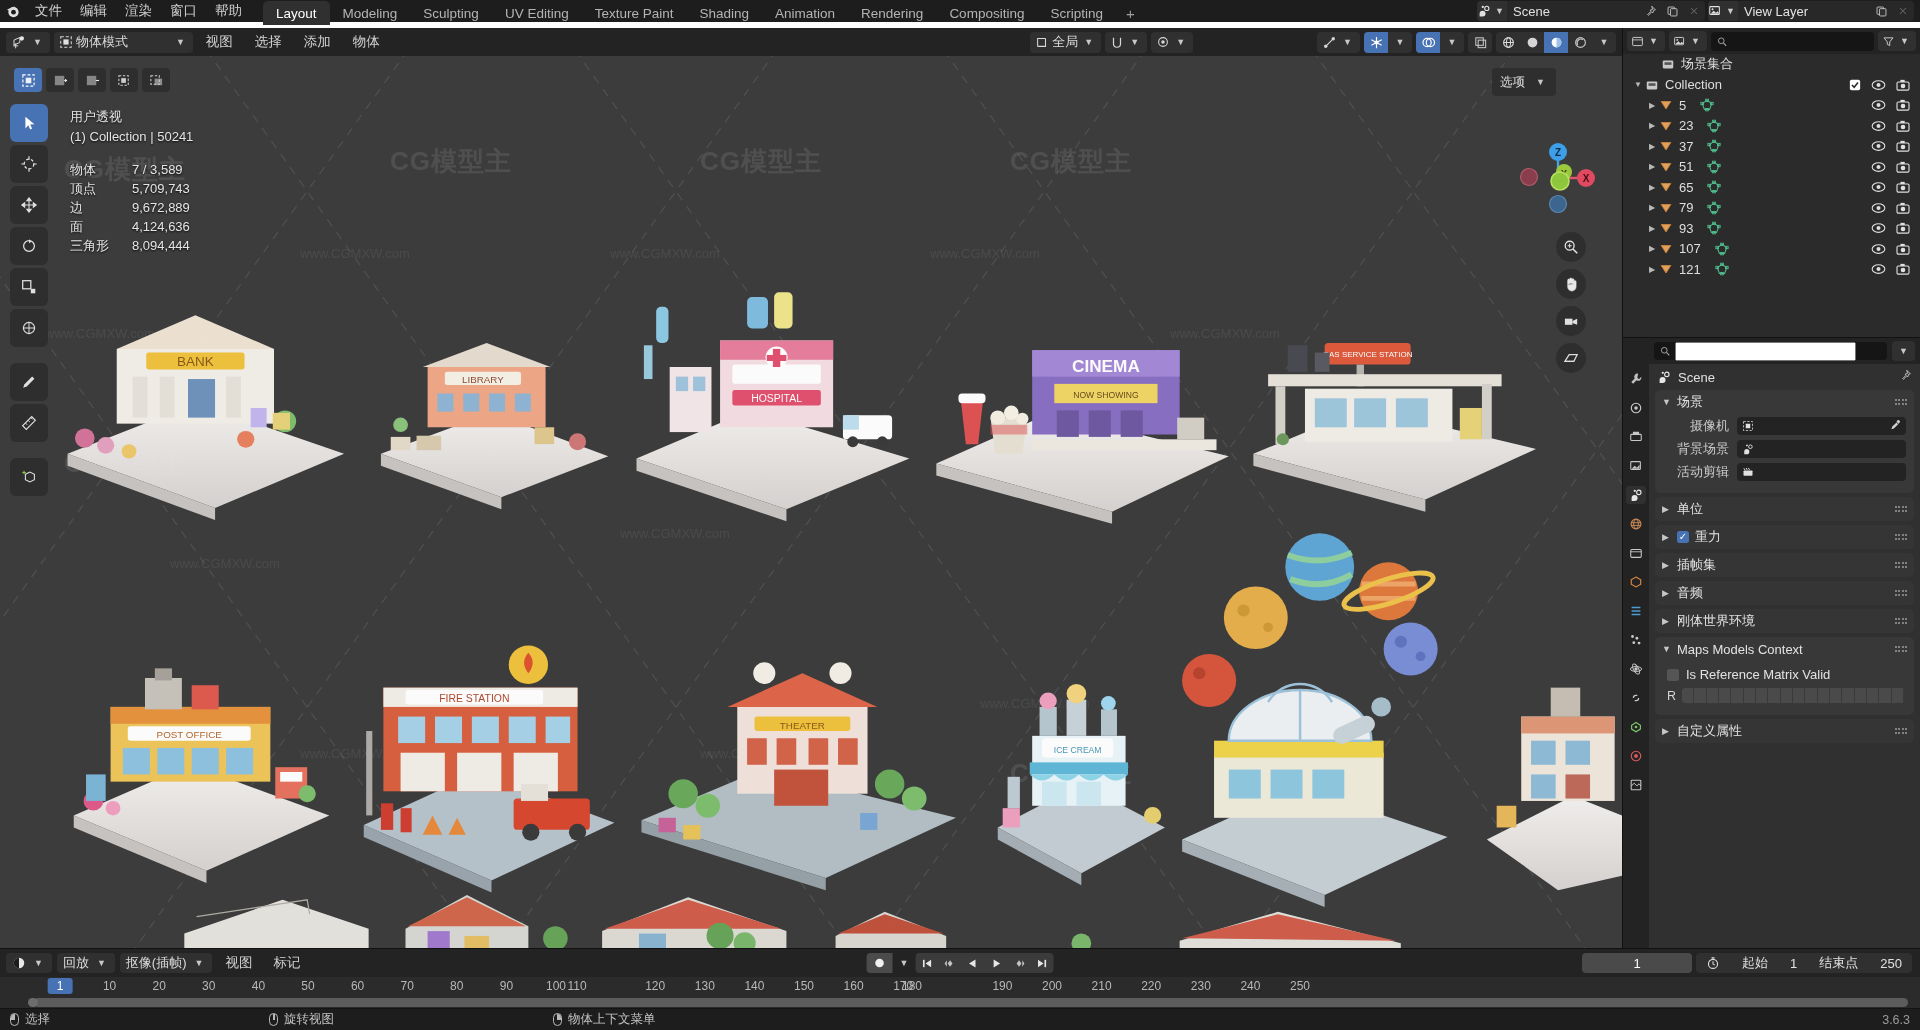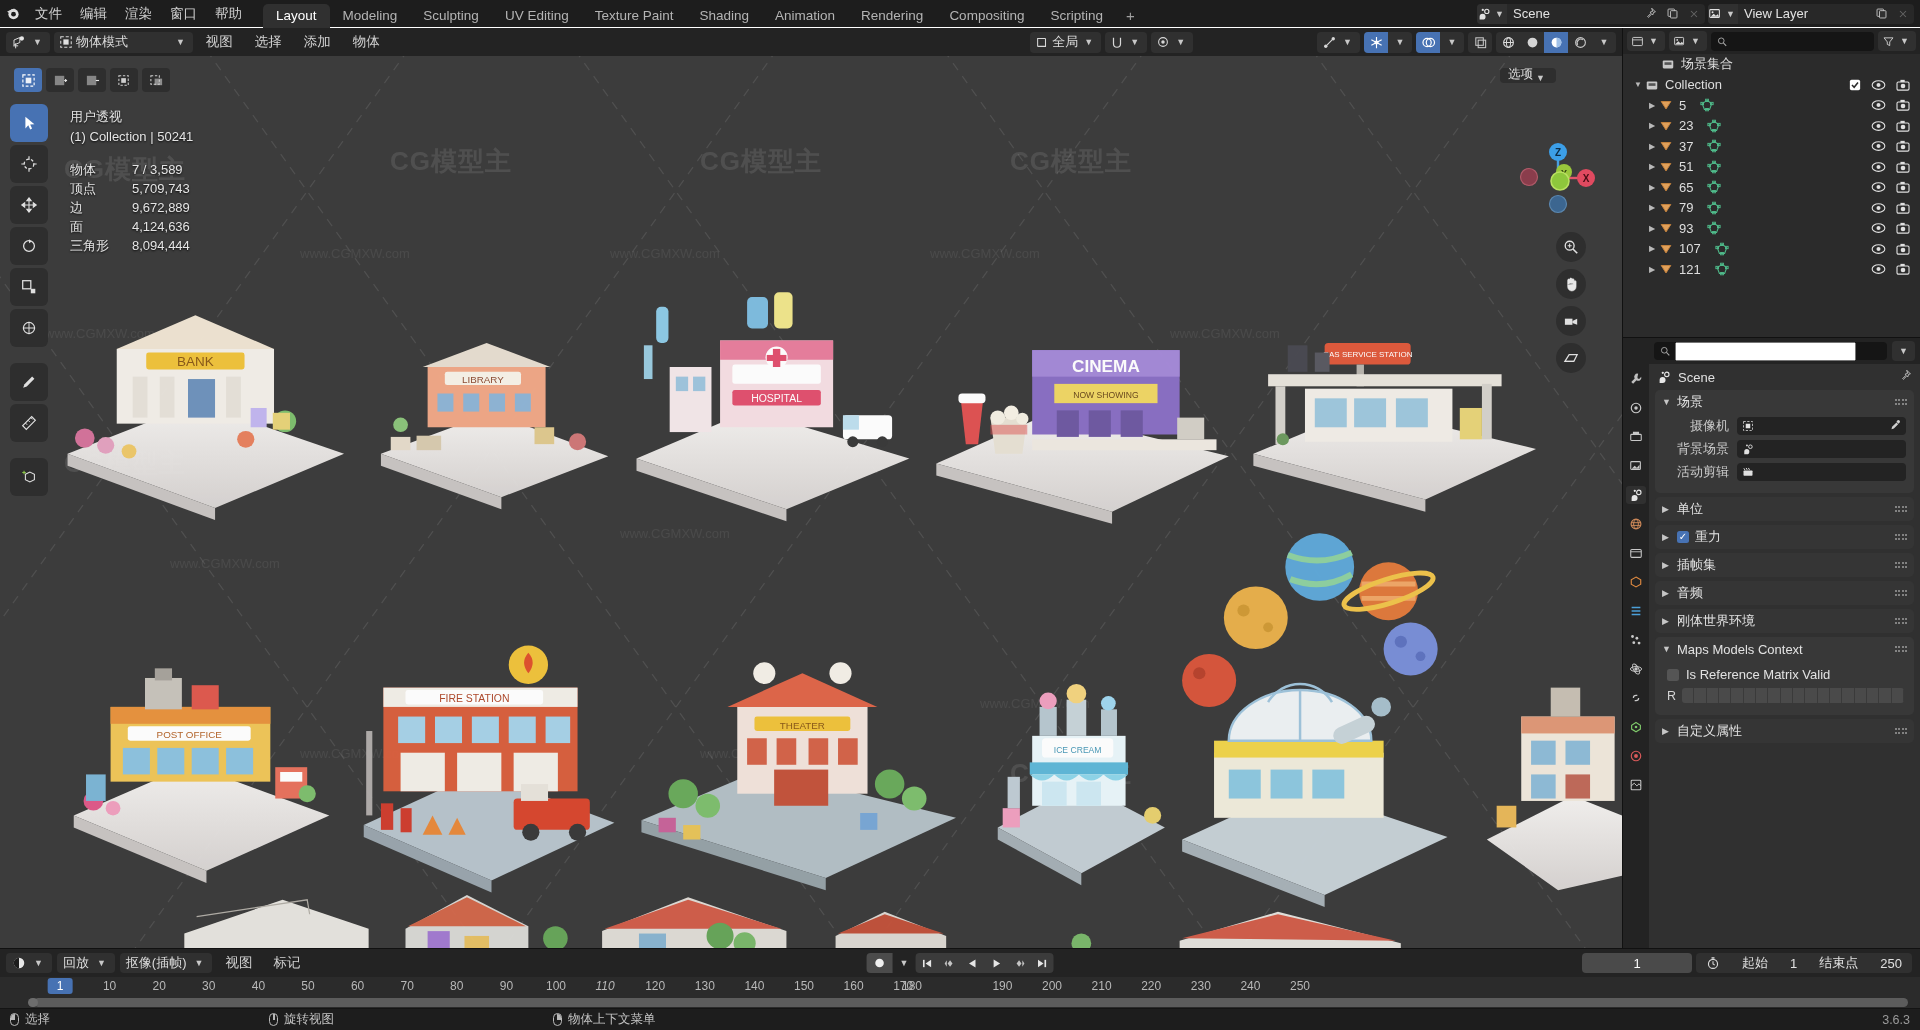--- a/index.html
+++ b/index.html
@@ -12,21 +12,21 @@
     padding-left:8px; flex:0 0 28px; position:relative; }
   .titlebar .blender-logo { width:18px; height:18px; margin-right:8px; flex:0 0 18px; }
   .title-text { font-size:14.5px; color:#dcdcdc; white-space:nowrap; letter-spacing:.1px; }
   .winbtns { position:absolute; right:0; top:0; height:28px; display:flex; }
   .winbtn { width:46px; height:28px; display:flex; align-items:center; justify-content:center;
     font-size:15px; color:#d8d8d8; }
   .titlebar-accent { position:absolute; right:72px; top:0; width:118px; height:4px; background:#3b7fd4; }
 
   
   .topbar { height:28px; background:#1d1d1d; display:flex; align-items:center; flex:0 0 28px;
-    border-bottom:1px solid #ffffff; position:relative; }
+    border-bottom:6px solid #ffffff; position:relative; }
   .topbar .logo { width:26px; display:flex; align-items:center; justify-content:center; }
   .menu-item { font-size:13.5px; color:#d0d0d0; padding:0 9px; height:100%; display:flex; align-items:center; }
   .ws-tabs { display:flex; align-items:flex-end; height:28px; margin-left:12px; }
   .ws-tab { font-size:13.5px; color:#b4b4b4; padding:0 13px; height:24px; display:flex;
     align-items:center; border-radius:5px 5px 0 0; }
   .ws-tab.active { background:#303030; color:#ffffff; }
   .ws-add { color:#a0a0a0; font-size:15px; padding:0 10px; display:flex; align-items:center; height:24px;}
   .topbar-right { margin-left:auto; display:flex; align-items:center; height:28px; padding-right:6px; gap:3px; }
   .scene-field { display:flex; align-items:center; height:20px; background:#282828;
     border-radius:4px; overflow:hidden; }
@@ -72,21 +72,21 @@
   .vp-stats { position:absolute; left:70px; top:52px; z-index:5; font-size:13px;
      color:#e5e5e5; text-shadow:0 1px 2px rgba(0,0,0,.85); line-height:18px; }
   .vp-stats .head { margin-bottom:2px; }
   .stat-row { display:flex; margin-top:1px; }
   .stat-row .k { width:62px; }
   .stat-row .v { }
   .stat-gap { height:12px; }
 
   
   .vp-options { position:absolute; right:66px; top:12px; z-index:6; display:flex;
-     align-items:flex-end; gap:0; background:#2e2e2e; border-radius:4px; height:15px; padding:0 8px; }
+     align-items:center; gap:8px; background:#2e2e2e; border-radius:4px; height:28px; padding:0 8px; }
 
   
   .gizmo { position:absolute; right:22px; top:80px; width:84px; height:84px; z-index:6; }
   .nav-btns { position:absolute; right:36px; top:176px; z-index:6; display:flex;
      flex-direction:column; gap:7px; }
   .nav-btn { width:30px; height:30px; border-radius:50%; background:#2b2b2bcc;
      display:flex; align-items:center; justify-content:center; }
 
   
   .wm { position:absolute; color:rgba(255,255,255,.075); font-size:13px; pointer-events:none;
@@ -1605,21 +1605,21 @@
           <div class="tick" style="left: 109.6px;">10</div>
           <div class="tick" style="left: 159.2px;">20</div>
           <div class="tick" style="left: 208.8px;">30</div>
           <div class="tick" style="left: 258.4px;">40</div>
           <div class="tick" style="left: 308px;">50</div>
           <div class="tick" style="left: 357.6px;">60</div>
           <div class="tick" style="left: 407.2px;">70</div>
           <div class="tick" style="left: 456.8px;">80</div>
           <div class="tick" style="left: 506.4px;">90</div>
           <div class="tick" style="left: 556px;">100</div>
-          <div class="tick" style="left: 605px; font-style: italic;">110</div>
+          <div class="tick" style="left: 577px;">110</div>
           <div class="tick" style="left: 655.2px;">120</div>
           <div class="tick" style="left: 704.8px;">130</div>
           <div class="tick" style="left: 754.4px;">140</div>
           <div class="tick" style="left: 804px;">150</div>
           <div class="tick" style="left: 853.6px;">160</div>
           <div class="tick" style="left: 903.2px;">170</div>
           <div class="tick" style="left: 912px;">180</div>
           <div class="tick" style="left: 1002.4px;">190</div>
           <div class="tick" style="left: 1052px;">200</div>
           <div class="tick" style="left: 1101.6px;">210</div>

